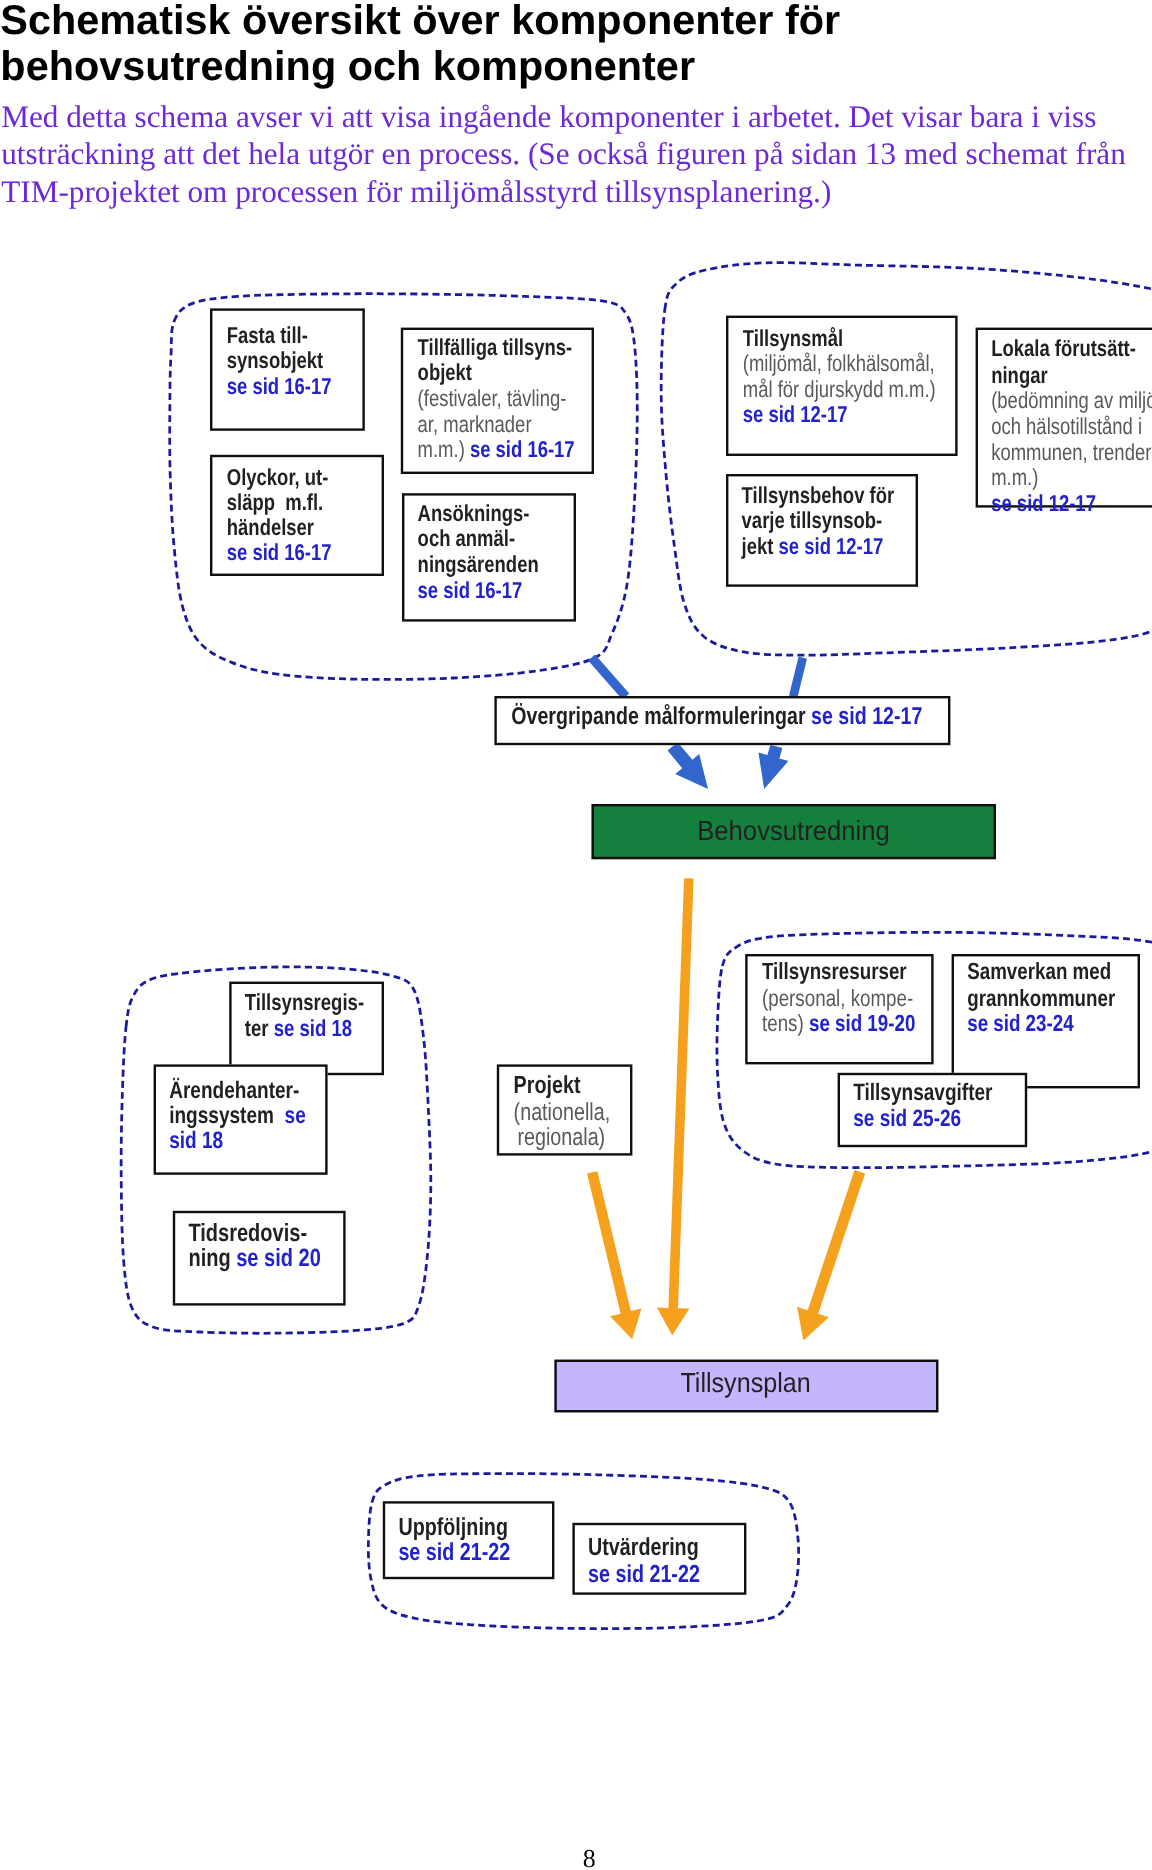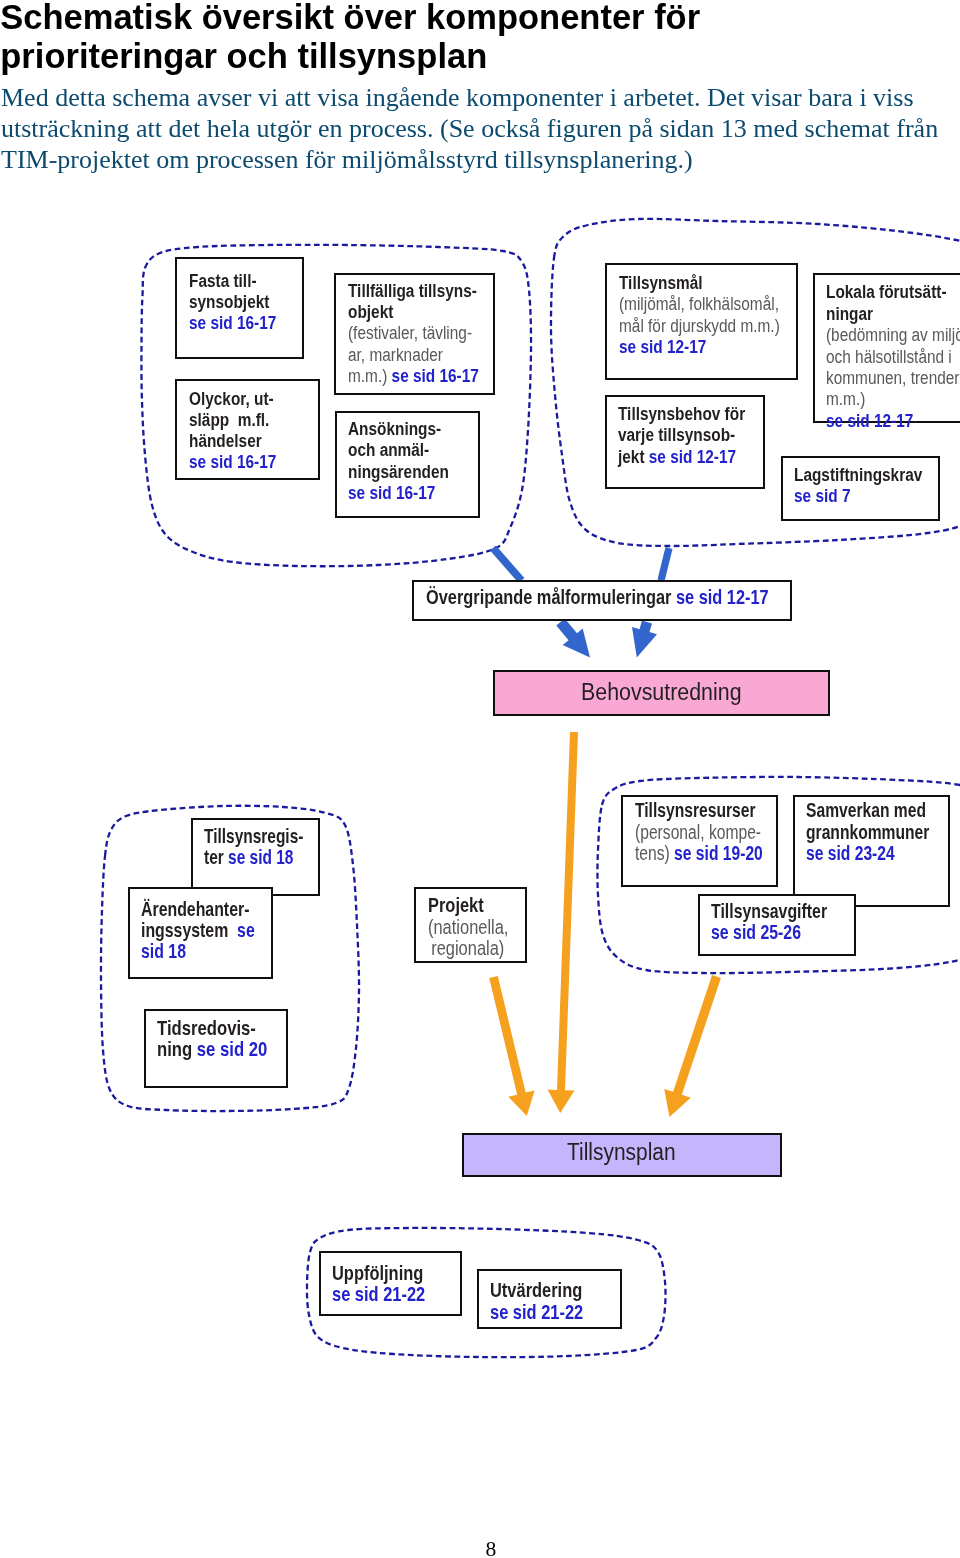--- a/index.html
+++ b/index.html
@@ -4,43 +4,43 @@
 <title>Schematisk oversikt</title>
 <style>
   html,body{margin:0;padding:0;background:#fff;}
   body{width:960px;height:1558px;position:relative;overflow:hidden;
        font-family:"Liberation Sans",sans-serif;}
   .page{position:absolute;left:0;top:0;width:960px;height:1558px;background:#fff;}
   #title{position:absolute;left:0.3px;top:-2.3px;width:950px;
     font-weight:bold;font-size:34.5px;line-height:39.5px;color:#000;}
   #title div{white-space:nowrap;}
   #intro{position:absolute;left:1px;top:82px;width:942px;
-    font-family:"Liberation Serif",serif;font-size:26px;line-height:31px;color:#0c4a6e;
+    font-family:"Liberation Serif",serif;font-size:26px;line-height:31px;color:#6d28d9;
     text-align:left;}
   #pagenum{position:absolute;left:11px;top:1537px;width:960px;text-align:center;
     font-family:"Liberation Serif",serif;font-size:21.6px;color:#000;}
   #diagram{position:absolute;left:0;top:0;width:960px;height:1558px;margin-left:48px;}
   #dsvg{position:absolute;left:0;top:0;}
   .nbox{position:absolute;box-sizing:border-box;border:2.1px solid #100f10;background:#fff;}
   .nbox>.bl{position:absolute;white-space:pre;transform-origin:0 0;}
   .nbox>.bl>div{white-space:pre;}
   .b{font-weight:bold;color:#231f20;}
   .l{font-weight:normal;color:#58595b;}
   .n{font-weight:normal;color:#231f20;}
   .r{font-weight:bold;color:#2222cc;}
-  .fill-blue{background:#f9a8d4;}
+  .fill-blue{background:#15803d;}
   .fill-peach{background:#c4b5fd;}
 </style>
 </head>
 <body>
 
 <div class="page">
   <div id="title">
       <div>Schematisk översikt över komponenter för</div>
-      <div>prioriteringar och tillsynsplan</div>
+      <div>behovsutredning och komponenter</div>
     </div>
   <div id="intro">Med detta schema avser vi att visa ingående komponenter i arbetet. Det visar bara i viss utsträckning att det hela utgör en process. (Se också figuren på sidan 13 med schemat från TIM-projektet om processen för miljömålsstyrd tillsynsplanering.)</div>
   <div id="diagram">
   <svg id="dsvg" width="960" height="1558" viewBox="0 0 960 1558">
     <path d="M 97.0,268.0 C 99.9,260.8 103.2,256.5 112.0,253.0 C 120.8,249.5 132.0,248.3 150.0,247.0 C 168.0,245.7 195.0,245.3 220.0,245.0 C 245.0,244.7 271.7,244.7 300.0,245.0 C 328.3,245.3 364.2,246.0 390.0,247.0 C 415.8,248.0 441.0,248.5 455.0,251.0 C 469.0,253.5 469.7,255.5 474.0,262.0 C 478.3,268.5 479.5,275.3 481.0,290.0 C 482.5,304.7 483.2,326.7 483.0,350.0 C 482.8,373.3 481.5,406.7 480.0,430.0 C 478.5,453.3 477.0,473.7 474.0,490.0 C 471.0,506.3 466.3,518.3 462.0,528.0 C 457.7,537.7 458.3,542.8 448.0,548.0 C 437.7,553.2 419.7,556.2 400.0,559.0 C 380.3,561.8 355.0,563.8 330.0,565.0 C 305.0,566.2 274.2,566.5 250.0,566.0 C 225.8,565.5 202.5,564.3 185.0,562.0 C 167.5,559.7 156.2,556.5 145.0,552.0 C 133.8,547.5 124.8,542.8 118.0,535.0 C 111.2,527.2 107.5,518.3 104.0,505.0 C 100.5,491.7 98.7,473.3 97.0,455.0 C 95.3,436.7 94.4,415.8 93.8,395.0 C 93.2,374.2 93.5,346.5 93.6,330.0 C 93.7,313.5 93.9,306.3 94.5,296.0 C 95.1,285.7 94.1,275.2 97.0,268.0 Z" fill="none" stroke="#1a1a9e" stroke-width="2.3" stroke-dasharray="5.8 3.5" stroke-linecap="butt"></path>
     <path d="M 506.0,258.0 C 508.2,242.3 510.3,241.5 516.0,236.0 C 521.7,230.5 527.7,227.8 540.0,225.0 C 552.3,222.2 568.3,219.7 590.0,219.0 C 611.7,218.3 640.0,220.2 670.0,221.0 C 700.0,221.8 737.5,222.0 770.0,224.0 C 802.5,226.0 838.7,229.5 865.0,233.0 C 891.3,236.5 913.8,240.5 928.0,245.0 C 942.2,249.5 945.7,247.5 950.0,260.0 C 954.3,272.5 953.5,298.3 954.0,320.0 C 954.5,341.7 953.7,368.3 953.0,390.0 C 952.3,411.7 952.0,432.5 950.0,450.0 C 948.0,467.5 945.7,483.2 941.0,495.0 C 936.3,506.8 932.2,514.7 922.0,521.0 C 911.8,527.3 902.0,529.8 880.0,533.0 C 858.0,536.2 821.7,538.2 790.0,540.0 C 758.3,541.8 718.3,543.0 690.0,544.0 C 661.7,545.0 640.0,546.2 620.0,546.0 C 600.0,545.8 583.7,545.7 570.0,543.0 C 556.3,540.3 546.0,536.8 538.0,530.0 C 530.0,523.2 526.0,514.5 522.0,502.0 C 518.0,489.5 516.5,472.8 514.0,455.0 C 511.5,437.2 508.8,415.8 507.0,395.0 C 505.2,374.2 503.2,352.8 503.0,330.0 C 502.8,307.2 503.8,273.7 506.0,258.0 Z" fill="none" stroke="#1a1a9e" stroke-width="2.3" stroke-dasharray="5.8 3.5" stroke-linecap="butt"></path>
     <path d="M 57.0,856.0 C 58.5,842.7 59.5,836.7 63.0,830.0 C 66.5,823.3 69.8,819.3 78.0,816.0 C 86.2,812.7 95.8,811.7 112.0,810.0 C 128.2,808.3 154.5,806.5 175.0,806.0 C 195.5,805.5 217.8,805.8 235.0,807.0 C 252.2,808.2 267.7,810.0 278.0,813.0 C 288.3,816.0 292.5,816.3 297.0,825.0 C 301.5,833.7 303.0,848.3 305.0,865.0 C 307.0,881.7 308.0,904.2 309.0,925.0 C 310.0,945.8 311.2,969.5 311.0,990.0 C 310.8,1010.5 309.7,1031.7 308.0,1048.0 C 306.3,1064.3 304.3,1078.8 301.0,1088.0 C 297.7,1097.2 297.3,1099.5 288.0,1103.0 C 278.7,1106.5 263.0,1107.7 245.0,1109.0 C 227.0,1110.3 201.2,1110.8 180.0,1111.0 C 158.8,1111.2 134.7,1110.8 118.0,1110.0 C 101.3,1109.2 89.3,1109.3 80.0,1106.0 C 70.7,1102.7 66.2,1099.3 62.0,1090.0 C 57.8,1080.7 56.5,1068.3 55.0,1050.0 C 53.5,1031.7 53.2,1003.3 53.0,980.0 C 52.8,956.7 53.3,930.7 54.0,910.0 C 54.7,889.3 55.5,869.3 57.0,856.0 Z" fill="none" stroke="#1a1a9e" stroke-width="2.3" stroke-dasharray="5.8 3.5" stroke-linecap="butt"></path>
     <path d="M 554.0,805.0 C 556.7,794.8 559.7,793.0 566.0,789.0 C 572.3,785.0 578.0,782.8 592.0,781.0 C 606.0,779.2 623.7,778.7 650.0,778.0 C 676.3,777.3 716.7,776.7 750.0,777.0 C 783.3,777.3 824.2,778.8 850.0,780.0 C 875.8,781.2 890.3,781.8 905.0,784.0 C 919.7,786.2 930.5,787.3 938.0,793.0 C 945.5,798.7 947.5,806.5 950.0,818.0 C 952.5,829.5 953.0,847.5 953.0,862.0 C 953.0,876.5 952.2,892.3 950.0,905.0 C 947.8,917.7 945.3,929.2 940.0,938.0 C 934.7,946.8 933.0,953.0 918.0,958.0 C 903.0,963.0 879.7,965.7 850.0,968.0 C 820.3,970.3 772.5,971.2 740.0,972.0 C 707.5,972.8 678.7,973.3 655.0,973.0 C 631.3,972.7 612.2,972.5 598.0,970.0 C 583.8,967.5 577.2,963.8 570.0,958.0 C 562.8,952.2 558.3,945.5 555.0,935.0 C 551.7,924.5 550.8,909.2 550.0,895.0 C 549.2,880.8 549.3,865.0 550.0,850.0 C 550.7,835.0 551.3,815.2 554.0,805.0 Z" fill="none" stroke="#1a1a9e" stroke-width="2.3" stroke-dasharray="5.8 3.5" stroke-linecap="butt"></path>
     <path d="M 262.0,1252.0 C 264.2,1244.2 265.7,1241.7 272.0,1238.0 C 278.3,1234.3 285.3,1231.7 300.0,1230.0 C 314.7,1228.3 335.0,1228.2 360.0,1228.0 C 385.0,1227.8 420.0,1228.2 450.0,1229.0 C 480.0,1229.8 516.7,1231.2 540.0,1233.0 C 563.3,1234.8 578.3,1236.8 590.0,1240.0 C 601.7,1243.2 605.5,1245.0 610.0,1252.0 C 614.5,1259.0 616.0,1271.3 617.0,1282.0 C 618.0,1292.7 617.5,1306.7 616.0,1316.0 C 614.5,1325.3 612.7,1332.3 608.0,1338.0 C 603.3,1343.7 602.7,1347.0 588.0,1350.0 C 573.3,1353.0 546.3,1354.8 520.0,1356.0 C 493.7,1357.2 459.2,1357.3 430.0,1357.0 C 400.8,1356.7 367.5,1355.5 345.0,1354.0 C 322.5,1352.5 307.5,1350.8 295.0,1348.0 C 282.5,1345.2 275.7,1342.5 270.0,1337.0 C 264.3,1331.5 262.8,1323.7 261.0,1315.0 C 259.2,1306.3 258.8,1295.5 259.0,1285.0 C 259.2,1274.5 259.8,1259.8 262.0,1252.0 Z" fill="none" stroke="#1a1a9e" stroke-width="2.3" stroke-dasharray="5.8 3.5" stroke-linecap="butt"></path>
     <path d="M 442.1,550.5 L 470.6,583.0 L 476.4,578.0 L 447.9,545.5 Z" fill="#3366cc"></path>
@@ -64,23 +64,20 @@
         <div class="bl" style="left:11.0px;top:4.9px;font-size:19.2px;line-height:21.4px;transform:scaleX(0.802)"><div><span class="b">Ansöknings-</span></div><div><span class="b">och anmäl-</span></div><div><span class="b">ningsärenden</span></div><div><span class="r">se sid 16-17</span></div></div>
       </div>
   <div class="nbox " style="left:557px;top:263px;width:193px;height:117px">
         <div class="bl" style="left:11.7px;top:6.7px;font-size:19.2px;line-height:21.4px;transform:scaleX(0.802)"><div><span class="b">Tillsynsmål</span></div><div><span class="l">(miljömål, folkhälsomål,</span></div><div><span class="l">mål för djurskydd m.m.)</span></div><div><span class="r">se sid 12-17</span></div></div>
       </div>
   <div class="nbox " style="left:557px;top:395px;width:160px;height:94px">
         <div class="bl" style="left:11.0px;top:5.9px;font-size:19.2px;line-height:21.4px;transform:scaleX(0.802)"><div><span class="b">Tillsynsbehov för</span></div><div><span class="b">varje tillsynsob-</span></div><div><span class="b">jekt </span><span class="r">se sid 12-17</span></div></div>
       </div>
   <div class="nbox " style="left:765px;top:273px;width:175px;height:150px">
         <div class="bl" style="left:10.9px;top:6.3px;font-size:19.2px;line-height:21.4px;transform:scaleX(0.802)"><div><span class="b">Lokala förutsätt-</span></div><div><span class="b">ningar</span></div><div><span class="l">(bedömning av miljö-</span></div><div><span class="l">och hälsotillstånd i</span></div><div><span class="l">kommunen, trender</span></div><div><span class="l">m.m.)</span></div><div><span class="r">se sid 12-17</span></div></div>
-      </div>
-  <div class="nbox " style="left:733px;top:456px;width:159px;height:65px">
-        <div class="bl" style="left:11.0px;top:5.9px;font-size:19.2px;line-height:21.4px;transform:scaleX(0.802)"><div><span class="b">Lagstiftningskrav</span></div><div><span class="r">se sid 7</span></div></div>
       </div>
   <div class="nbox " style="left:364px;top:580px;width:380px;height:41px">
         <div class="bl" style="left:12.0px;top:4.5px;font-size:20.4px;line-height:21.4px;transform:scaleX(0.802)"><div><span class="b">Övergripande målformuleringar </span><span class="r">se sid 12-17</span></div></div>
       </div>
   <div class="nbox fill-blue" style="left:445px;top:670px;width:337px;height:46px">
         <div class="bl" style="left:86.2px;top:8.2px;font-size:23.0px;line-height:24px;transform:scaleX(0.93)"><div><span class="n">Behovsutredning</span></div></div>
       </div>
   <div class="nbox " style="left:143px;top:818px;width:129px;height:78px">
         <div class="bl" style="left:10.8px;top:5.7px;font-size:19.3px;line-height:21.4px;transform:scaleX(0.802)"><div><span class="b">Tillsynsregis-</span></div><div><span class="b">ter </span><span class="r">se sid 18</span></div></div>
       </div>

